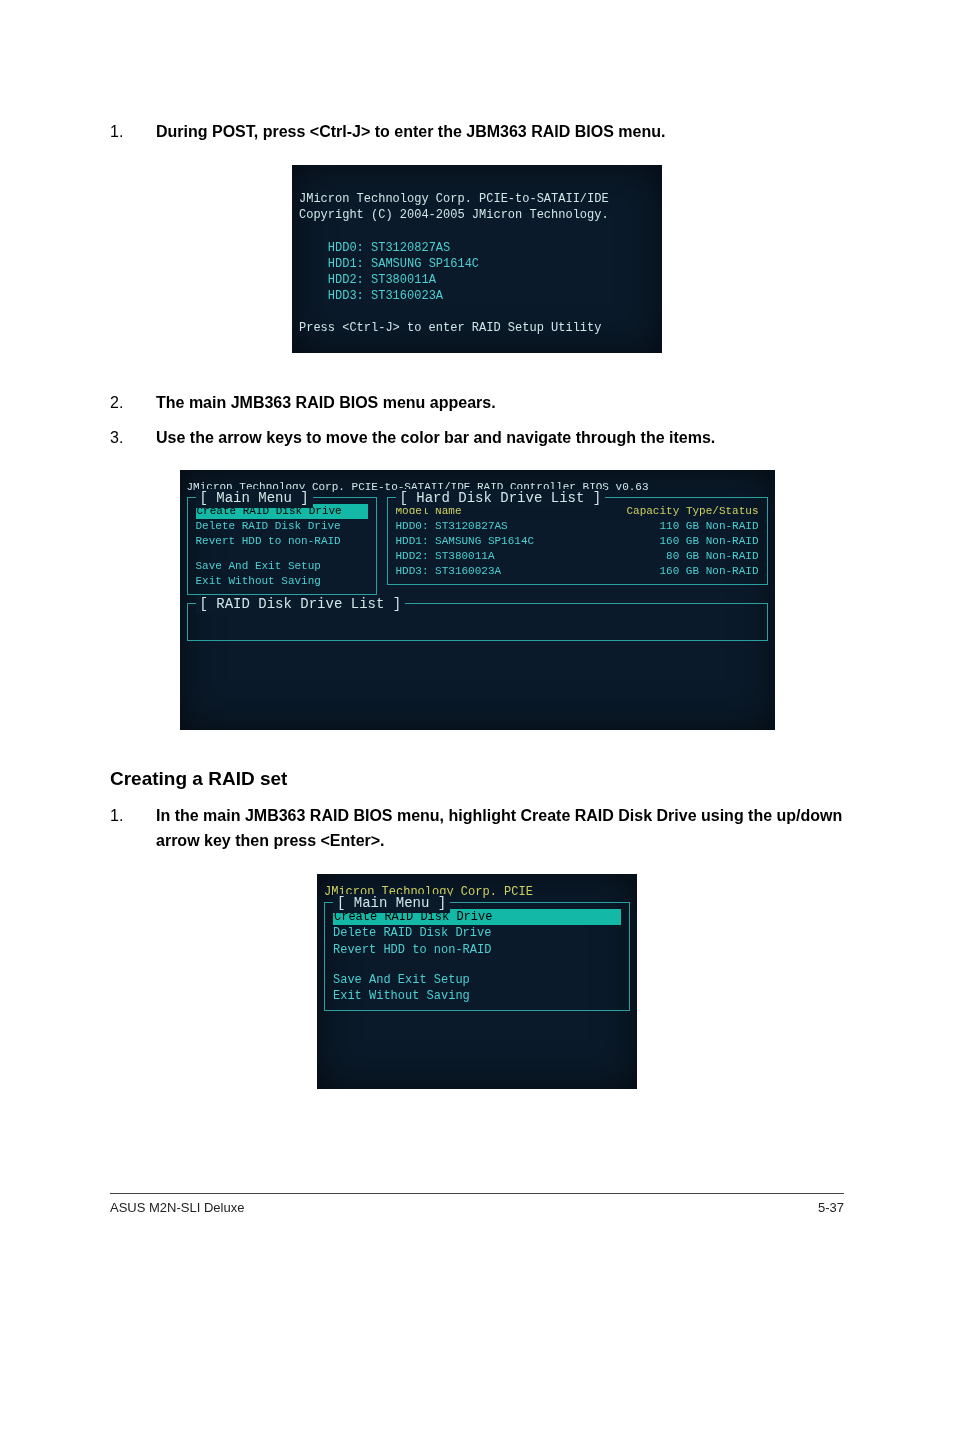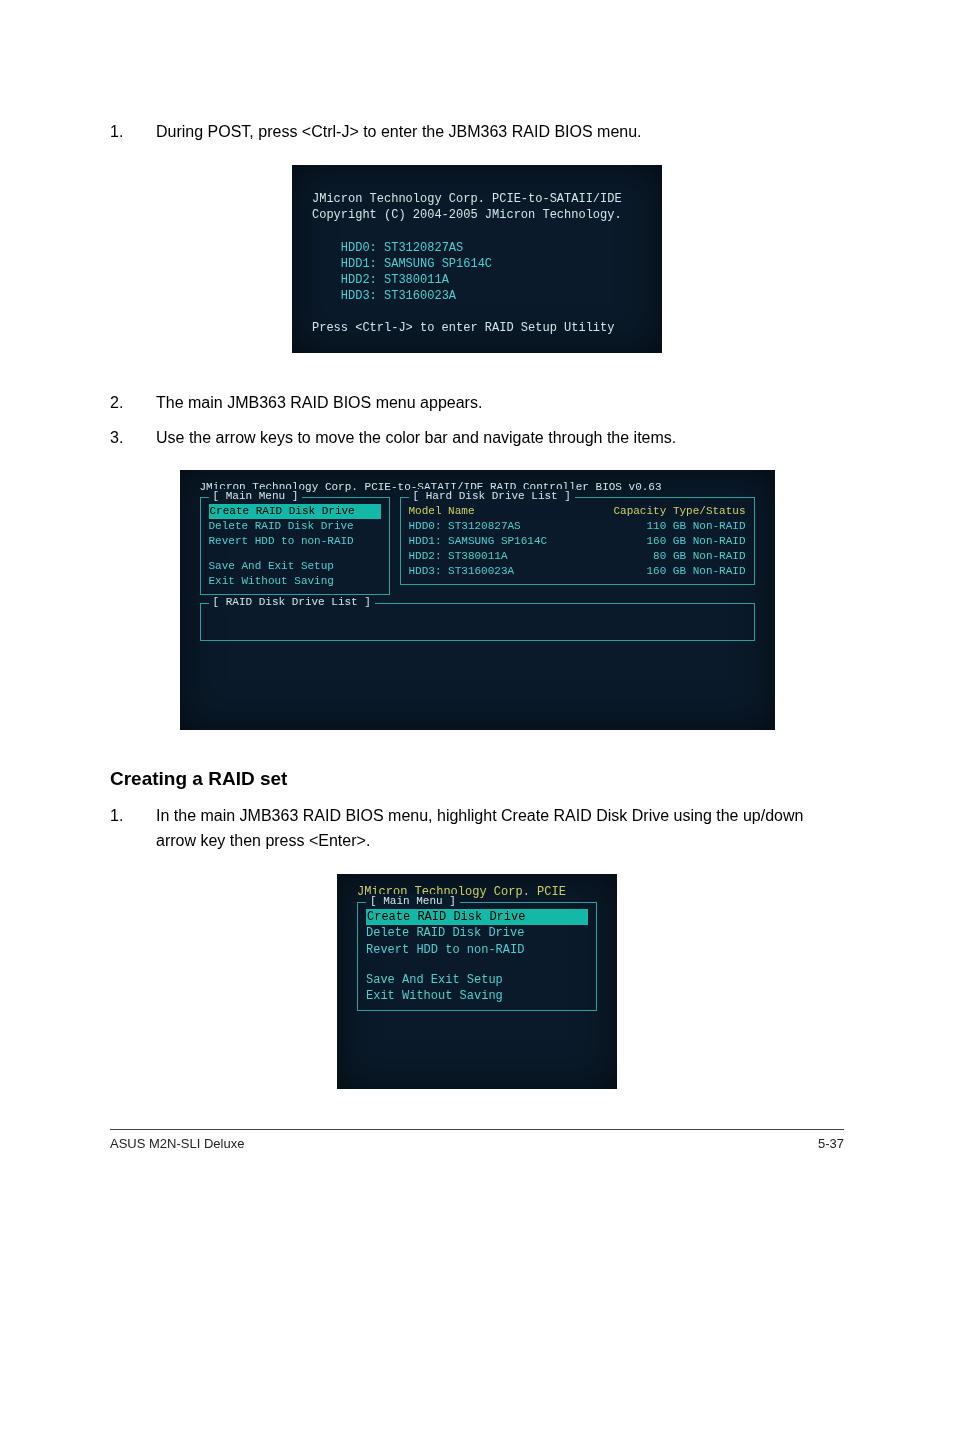--- a/index.html
+++ b/index.html
@@ -29,41 +29,42 @@
     font-size: 16px;
     line-height: 1.55;
     margin-bottom: 10px;
   }
   ol.steps > li .num {
     width: 46px;
     flex-shrink: 0;
   }
   ol.steps > li .txt {
     flex: 1;
+    font-weight: bold;
   }
   .img-wrap {
     text-align: center;
     margin: 14px 0 34px 0;
   }
   .img-placeholder {
     display: inline-block;
     background: #0a1a2a;
     box-shadow: inset 0 0 40px rgba(0,0,0,0.6);
   }
   .img1 { width: 370px; height: 188px; }
   .img2 { width: 595px; height: 260px; }
-  .img3 { width: 280px; height: 215px; }
+  .img3 { width: 320px; height: 215px; }
 
   
   .bios {
     text-align: left;
     font-family: "Courier New", monospace;
     color: #4ad0d0;
     font-size: 12px;
-    padding: 10px 20px;
+    padding: 10px 7px;
     box-sizing: border-box;
     line-height: 1.35;
     white-space: pre;
     overflow: hidden;
     position: relative;
   }
   .bios .white { color: #cfe8e8; }
   .bios .yellow { color: #d0d060; }
   .bios .hl { background: #14b8a6; color: #000; padding: 0 1px; }
   .bios .panel {
@@ -72,29 +73,29 @@
     margin-top: 2px;
     position: relative;
   }
   .bios .panel-title {
     position: absolute;
     top: -9px;
     left: 8px;
     background: #0a1a2a;
     padding: 0 4px;
     color: #cfe8e8;
-    font-size: 11px;
+    font-size: 14px;
   }
   .bios .cols { display: flex; gap: 10px; }
   .bios .col-left { width: 190px; }
   .bios .col-right { flex: 1; }
 
   .footer {
     border-top: 1px solid #444;
-    margin-top: 36px;
+    margin-top: 100px;
     padding-top: 6px;
     font-size: 13px;
     display: flex;
     justify-content: space-between;
     color: #222;
   }
 </style>
 </head>
 <body>
 

